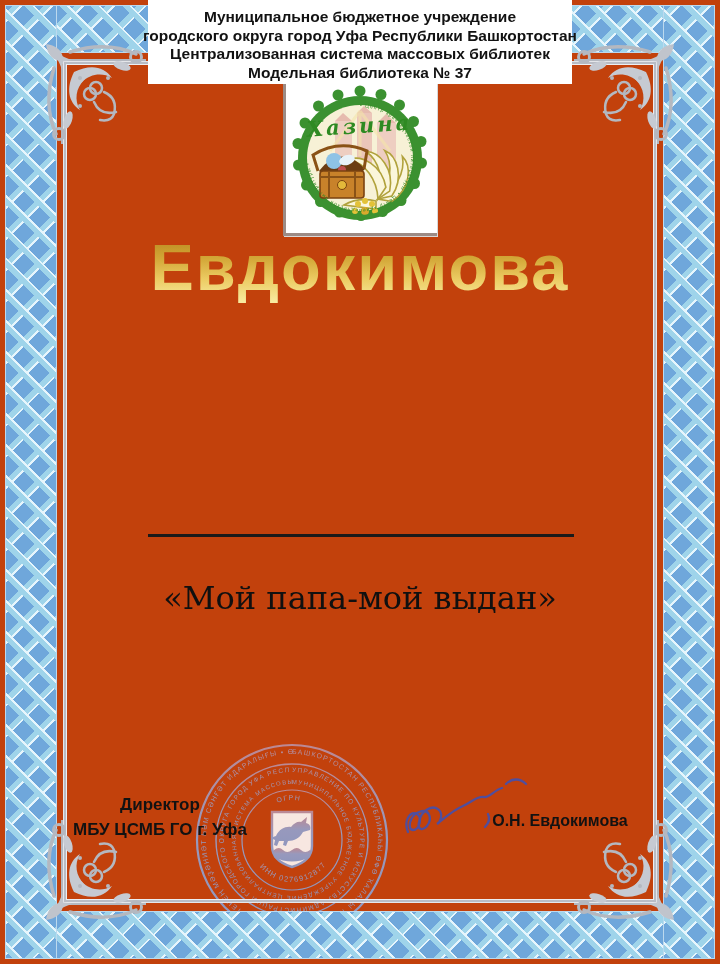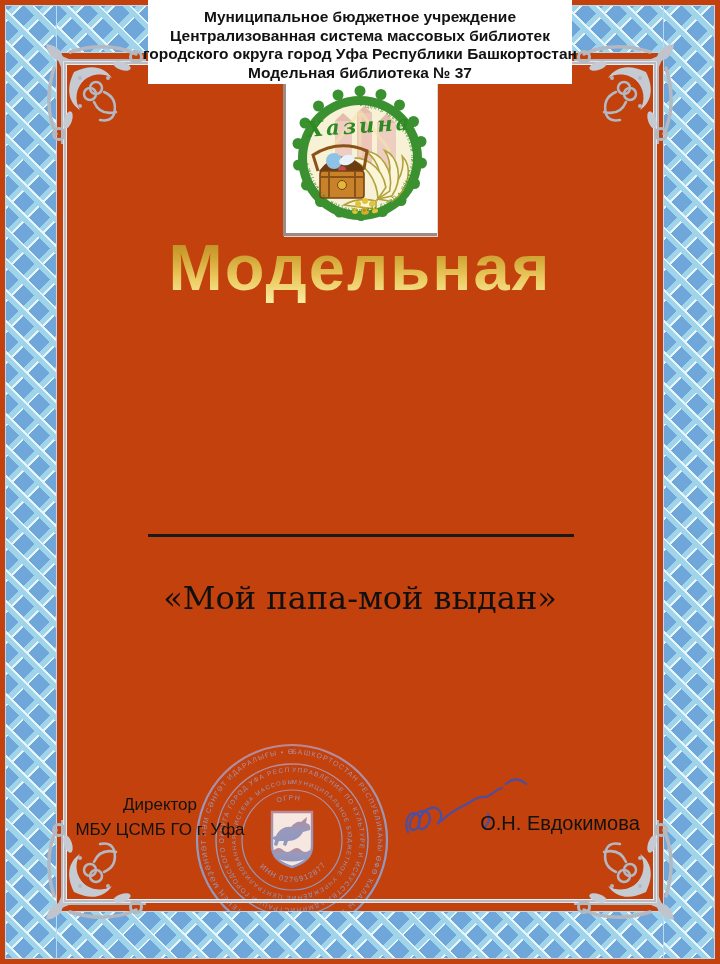--- a/index.html
+++ b/index.html
@@ -49,23 +49,23 @@
 
   
   .issued{position:absolute;z-index:4;left:0;right:0;top:372px;text-align:center;
     font-size:40px;font-weight:600;color:#111;}
   .name-line{position:absolute;z-index:4;left:148px;top:534px;width:426px;height:3px;background:#1a1a1a;}
   .reason{position:absolute;z-index:4;left:0;right:0;top:576px;text-align:center;
     font-family:"DejaVu Serif",serif;font-size:32px;line-height:44px;color:#101010;}
 
   
   .director{position:absolute;z-index:4;left:70px;top:792px;width:180px;text-align:center;
-    font-size:17px;font-weight:400;line-height:25px;color:#121212;}
+    font-size:17px;font-weight:700;line-height:25px;color:#121212;}
   .signer{position:absolute;z-index:4;left:455px;top:812px;width:210px;text-align:center;
-    font-size:20px;font-weight:400;color:#121212;}
+    font-size:16px;font-weight:700;color:#121212;}
   .stamp{position:absolute;z-index:2;left:190px;top:738px;}
   .signature{position:absolute;z-index:3;left:398px;top:770px;}
 </style>
 </head>
 <body>
 
 <div class="page">
 
   <div class="lattice lat-top"></div>
   <div class="lattice lat-bottom"></div>
@@ -108,22 +108,22 @@
   <svg class="corner c-bl">
       <use href="#flig"></use>
     </svg>
   <svg class="corner c-br">
       <use href="#flig"></use>
     </svg>
 
   <div class="header-panel"></div>
   <div class="org-header">
     <div>Муниципальное бюджетное учреждение</div>
+    <div>городского округа город Уфа Республики Башкортостан</div>
     <div>Централизованная система массовых библиотек</div>
-    <div>городского округа город Уфа Республики Башкортостан</div>
     <div>Модельная библиотека № 37</div>
   </div>
 
   <div class="logo-card">
     <svg width="150" height="152" viewBox="0 0 150 152">
       <defs>
         <clipPath id="logoclip">
             <circle cx="75" cy="77" r="57"></circle>
           </clipPath>
         <path id="logoring" d="M75,26 a51,51 0 1,1 -0.1,0"></path>
@@ -193,21 +193,21 @@
           <circle cx="80" cy="130" r="4" fill="#d9a92c"></circle>
         </g>
       </g>
       <text font-size="5" fill="#2e8a22" letter-spacing="1">
         <textPath href="#logoring">• Центр краеведческой литературы • Центр краеведческой литературы •</textPath>
       </text>
       <text x="75" y="52" text-anchor="middle" font-family="DejaVu Serif, serif" font-style="italic" font-weight="bold" font-size="21" fill="#2e8a22" letter-spacing="3" transform="rotate(-4 75 52)">Хазина</text>
     </svg>
   </div>
 
-  <div class="gold-title">Модельная</div>
+  <div class="gold-title">Евдокимова</div>
 
 
   <div class="name-line"></div>
 
   <div class="reason">
     <div>«Мой папа-мой выдан»</div>
   </div>
 
   <svg class="stamp" width="204" height="204" viewBox="0 0 204 204" opacity="0.88">
     <defs>

